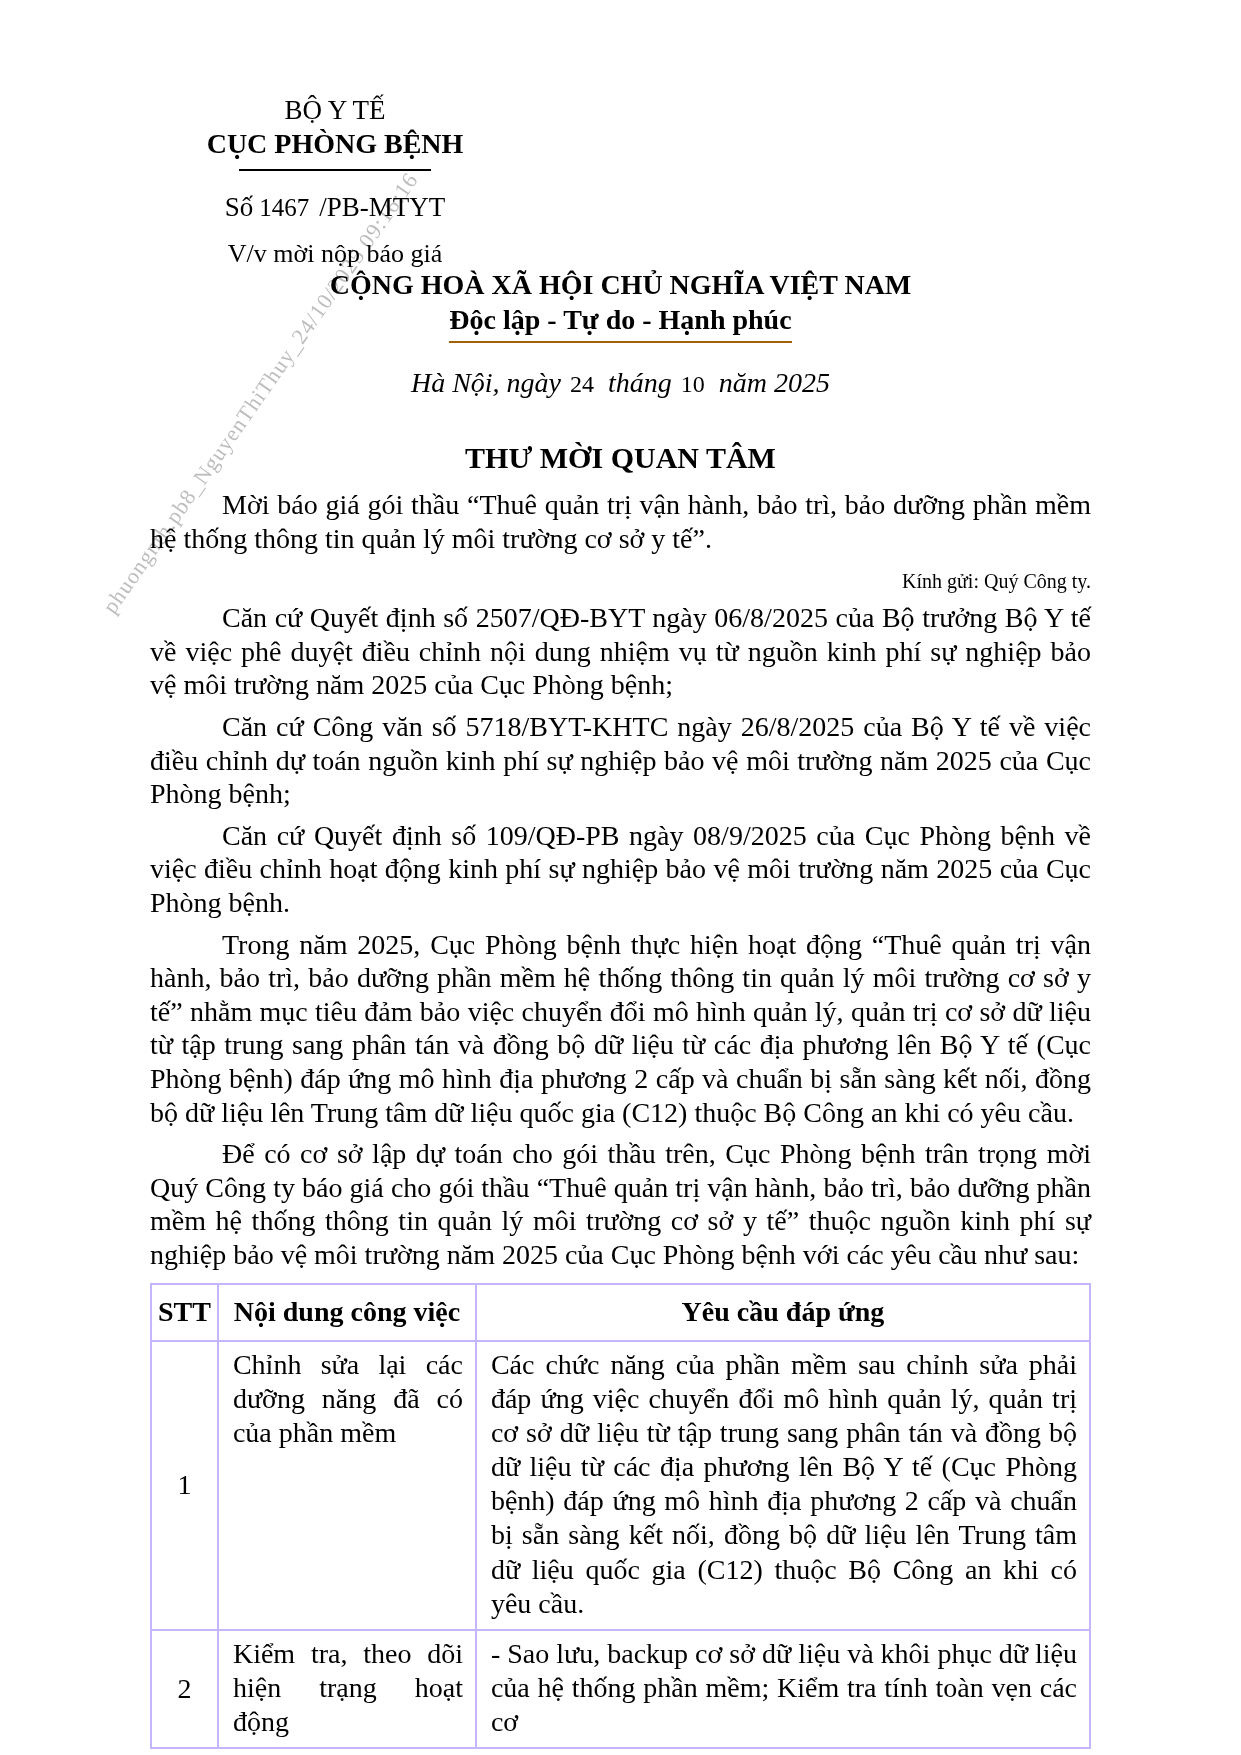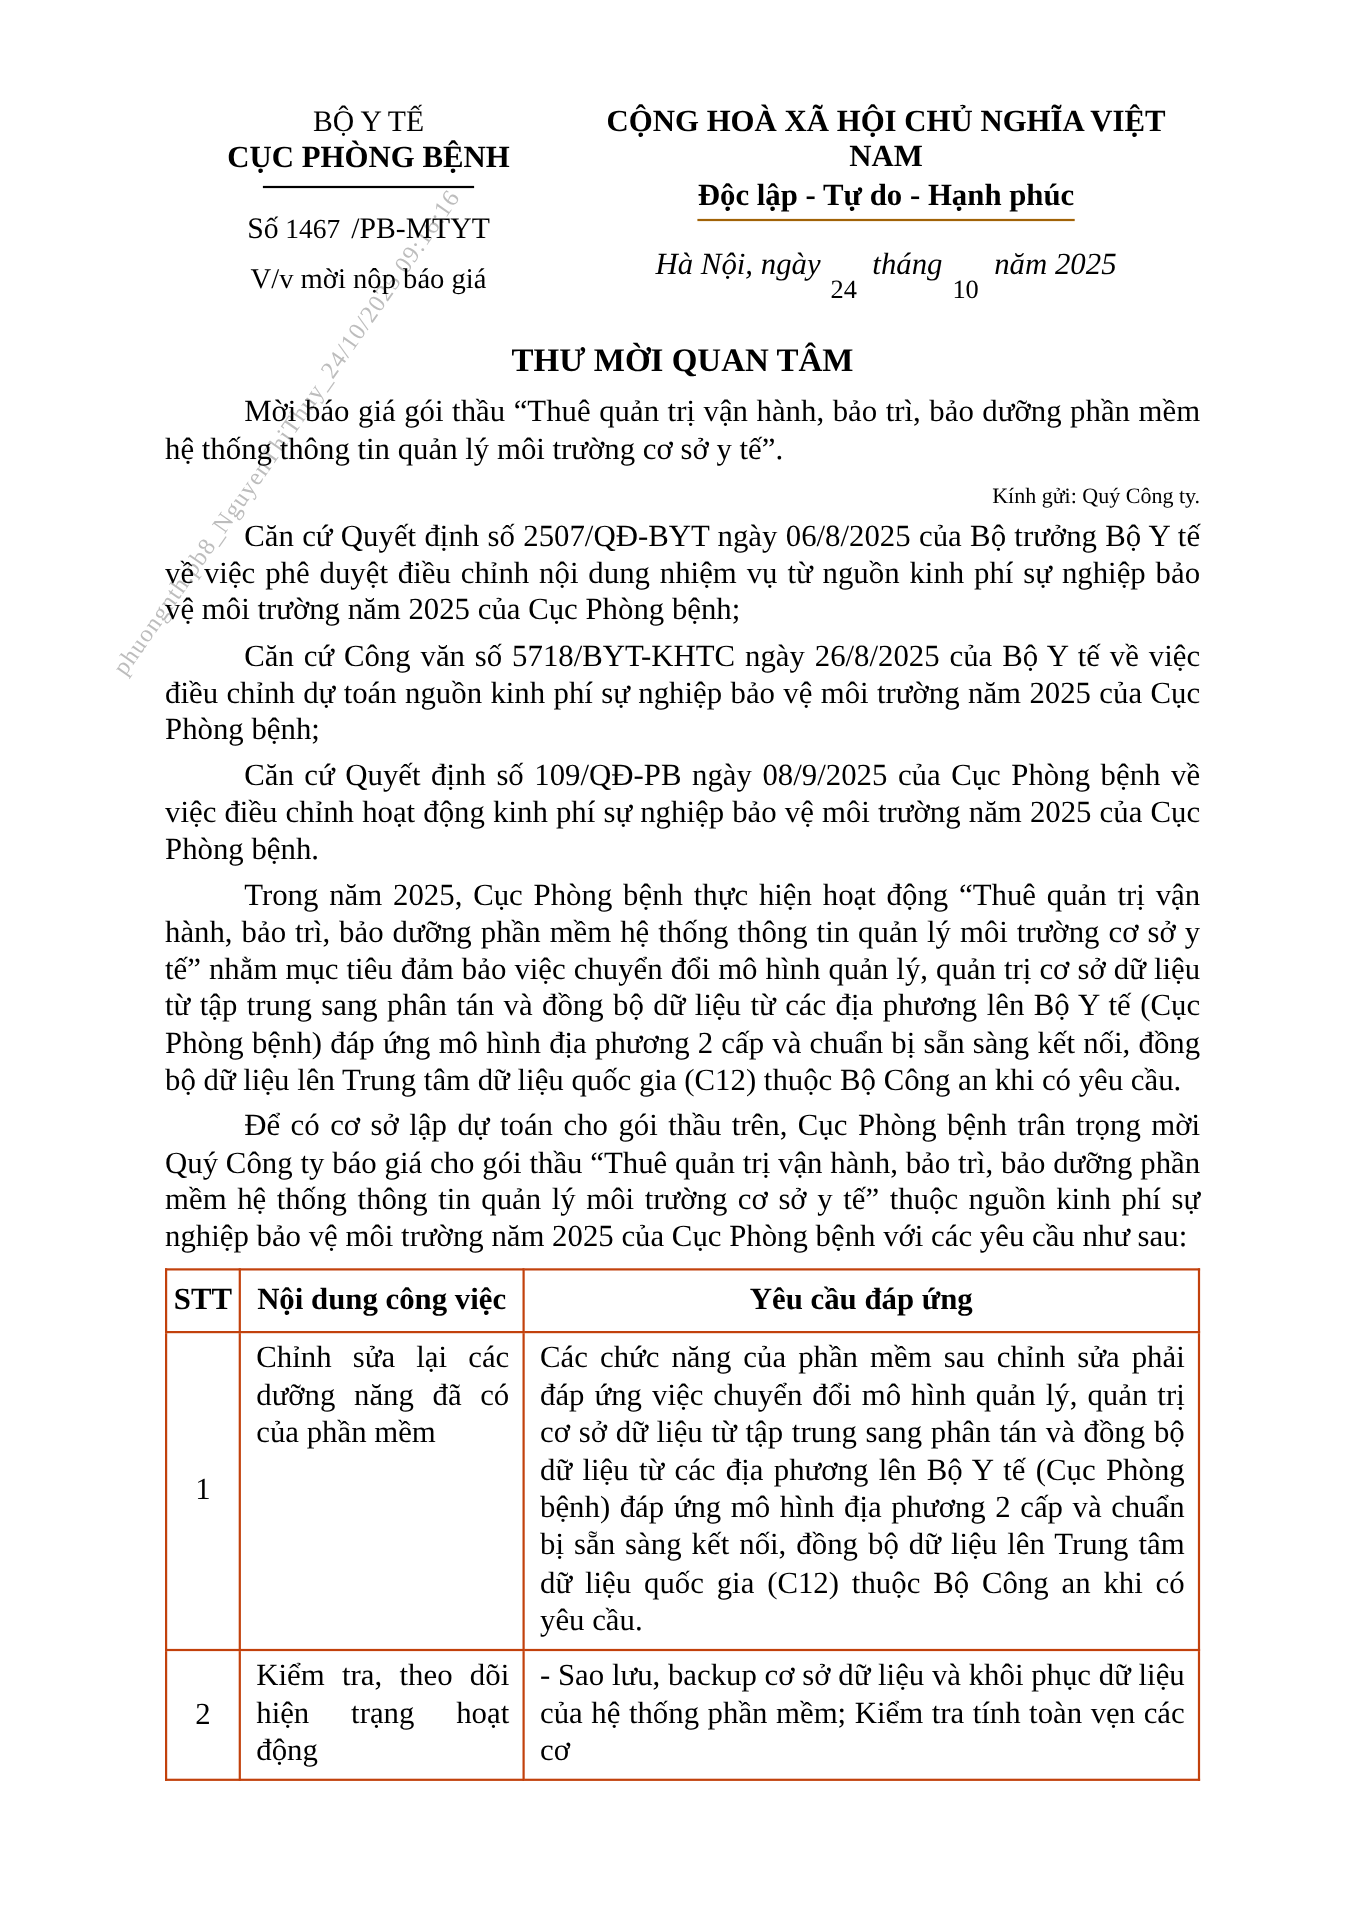--- a/index.html
+++ b/index.html
@@ -24,21 +24,21 @@
     top: 598px;
     z-index: 0;
     font-size: 22px;
     color: #9a9a9a;
     opacity: 0.65;
     white-space: nowrap;
     transform: rotate(-55deg);
     transform-origin: left center;
     letter-spacing: 1px;
   }
-  .header { display: flex; }
+  .header { display: flex; flex-direction: column; }
   .header-left { width: 370px; text-align: center; flex-shrink: 0; }
   .header-right { flex: 1; text-align: center; }
   .org-parent { font-size: 27px; }
   .org-name { font-size: 28px; font-weight: bold; margin-top: 2px; }
   .org-rule { width: 192px; border-top: 2px solid #000; margin: 9px auto 0 auto; }
   .doc-number { margin-top: 21px; font-size: 27px; white-space: nowrap; }
   .doc-number .filled-num { font-size: 25px; margin: 0 10px 0 6px; }
   .doc-subject { font-size: 26px; margin-top: 16px; }
   .national-title { font-size: 28px; font-weight: bold; }
   .motto {
@@ -47,21 +47,21 @@
     font-weight: bold;
     margin-top: 3px;
     padding-bottom: 5px;
     border-bottom: 2px solid #a16207;
   }
   .date-line { margin-top: 24px; font-size: 28px; font-style: italic; }
   .date-line .filled-num {
     font-style: normal;
     font-size: 24px;
     position: relative;
-    top: 22px;
+    top: 0;
     margin: 0 14px 0 2px;
   }
   .doc-title { text-align: center; font-size: 30px; font-weight: bold; margin-top: 42px; }
   .body-par {
     font-size: 28px;
     line-height: 1.2;
     text-align: justify;
     text-indent: 72px;
     margin: 8px 0 0 0;
   }
@@ -78,21 +78,21 @@
     text-indent: 72px;
     margin: 10px 0 0 0;
   }
   table.req-table {
     width: 100%;
     border-collapse: collapse;
     margin-top: 12px;
     font-size: 28px;
     line-height: 1.22;
   }
-  .req-table th, .req-table td { border: 2px solid #c2410c; }
+  .req-table th, .req-table td { border: 2px solid #c4b5fd; }
   .req-table th { font-weight: bold; text-align: center; padding: 10px 6px; }
   .req-table col.c-stt  { width: 66px; }
   .req-table col.c-task { width: 258px; }
   td.cell-stt { text-align: center; vertical-align: middle; }
   td.cell-task { text-align: justify; vertical-align: top; padding: 6px 12px 8px 14px; }
   td.cell-req  { text-align: justify; vertical-align: top; padding: 6px 12px 8px 14px; }
 </style>
 </head>
 <body>
 

